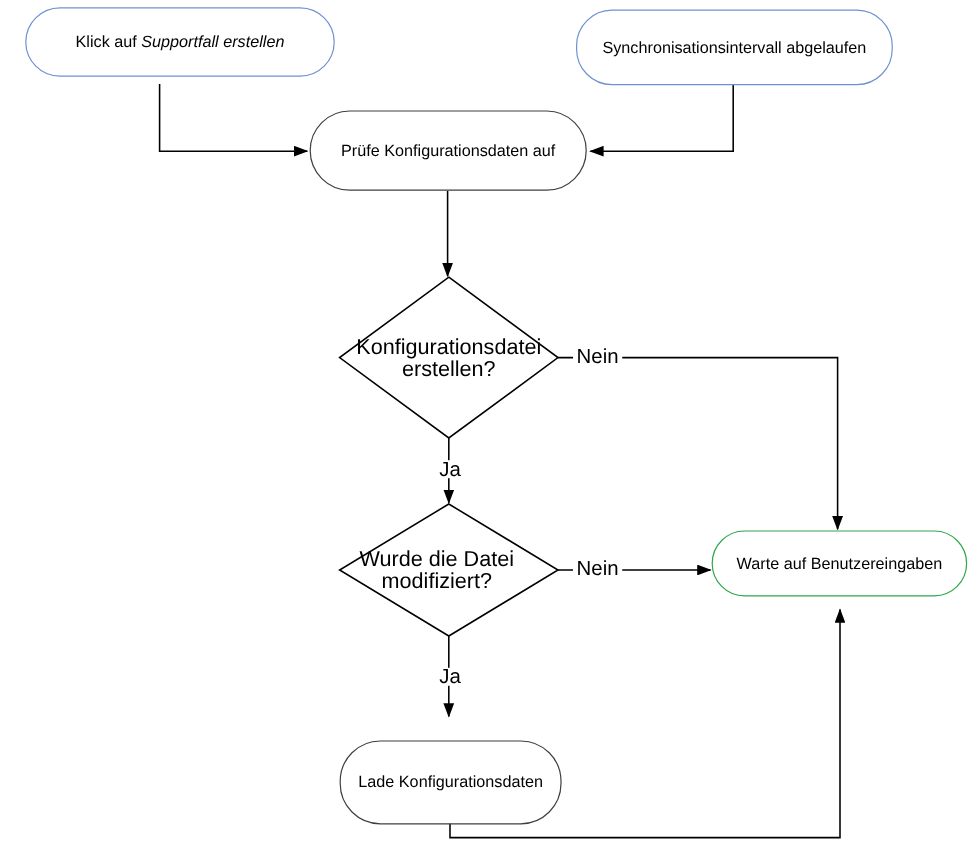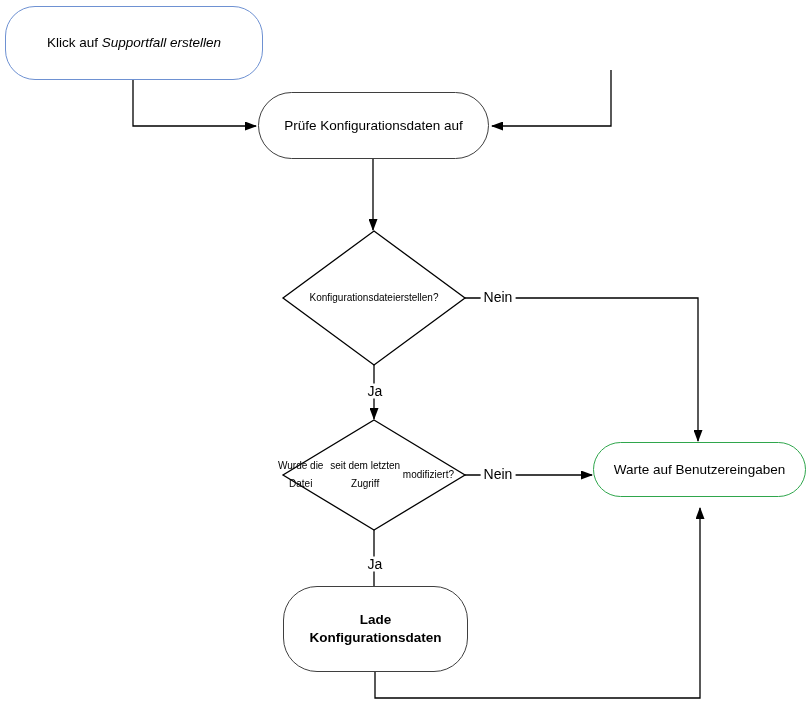--- a/index.html
+++ b/index.html
@@ -32,31 +32,31 @@
     text-align:center;
     background:var(--c-background);
     font-size:13.5px;line-height:18px;
     padding:4px 10px;
   }
   .node.trigger{border:1.3px solid var(--c-trigger-border);border-radius:30px;}
   .node.process{border:1.3px solid var(--c-process-border);border-radius:34px;}
   .node.wait{border:1.3px solid var(--c-wait-border);border-radius:32px;}
   .diamond-text{
     position:absolute;
-    display:flex;flex-direction:row;align-items:center;justify-content:center;
+    display:flex;flex-direction:column;align-items:center;justify-content:space-between;
     text-align:center;
-    font-size:10px;line-height:18px;
+    font-size:18px;line-height:18px;
     transform:translate(-50%,-50%);
     pointer-events:none;
   }
   .edge-label{
     position:absolute;
     transform:translate(-50%,-50%);
     background:var(--c-background);
-    font-size:14px;line-height:15px;
+    font-size:17px;line-height:15px;
     padding:0 3px;
   }
   em{font-style:italic;}
 </style>
 </head>
 <body>
 
 <div class="canvas">
 
   <svg class="edges" viewBox="0 0 809 703" xmlns="http://www.w3.org/2000/svg">
@@ -74,47 +74,49 @@
       <path d="M465,475 L592,475" marker-end="url(#arrow)"></path>
       <path d="M374,530 L374,597" marker-end="url(#arrow)"></path>
       <path d="M375,668 L375,698 L700,698 L700,508" marker-end="url(#arrow)"></path>
     </g>
     <g fill="var(--c-background)" stroke="var(--c-decision-border)" stroke-width="1.3">
       <polygon points="374,231 465,298 374,365 283,298"></polygon>
       <polygon points="374,420 465,475 374,530 283,475"></polygon>
     </g>
   </svg>
 
-  <div class="node trigger" style="left:5px;top:6px;width:258px;height:74px;">
+  <div class="node trigger" style="left:21px;top:6px;width:258px;height:58px;">
     <span><span>Klick auf </span><em>Supportfall erstellen</em></span>
   </div>
 
+  <div class="node trigger" style="left:480px;top:8px;width:264px;height:63px;">
+    <span>Synchronisationsintervall abgelaufen</span>
+  </div>
 
   <div class="node process" style="left:258px;top:92px;width:231px;height:67px;">
     <span>
       <div>Prüfe Konfigurationsdaten auf</div>
     </span>
   </div>
 
   <div class="diamond-text" style="left:374px;top:298px;width:170px;">
     <div>Konfigurationsdatei</div>
     <div>erstellen?</div>
   </div>
 
   <div class="diamond-text" style="left:364px;top:475px;width:180px;">
     <div>Wurde die Datei</div>
-    <div>seit dem letzten Zugriff</div>
     <div>modifiziert?</div>
   </div>
 
   <div class="node wait" style="left:593px;top:442px;width:213px;height:55px;">
     <span>Warte auf Benutzereingaben</span>
   </div>
 
-  <div class="node process" style="left:283px;top:586px;width:185px;height:86px;font-weight:bold;">
+  <div class="node process" style="left:283px;top:617px;width:185px;height:70px;">
     <span>Lade Konfigurationsdaten</span>
   </div>
 
   <div class="edge-label" style="left:498px;top:297px;">Nein</div>
 
   <div class="edge-label" style="left:375px;top:391px;">Ja</div>
 
   <div class="edge-label" style="left:498px;top:474px;">Nein</div>
 
   <div class="edge-label" style="left:375px;top:564px;">Ja</div>

